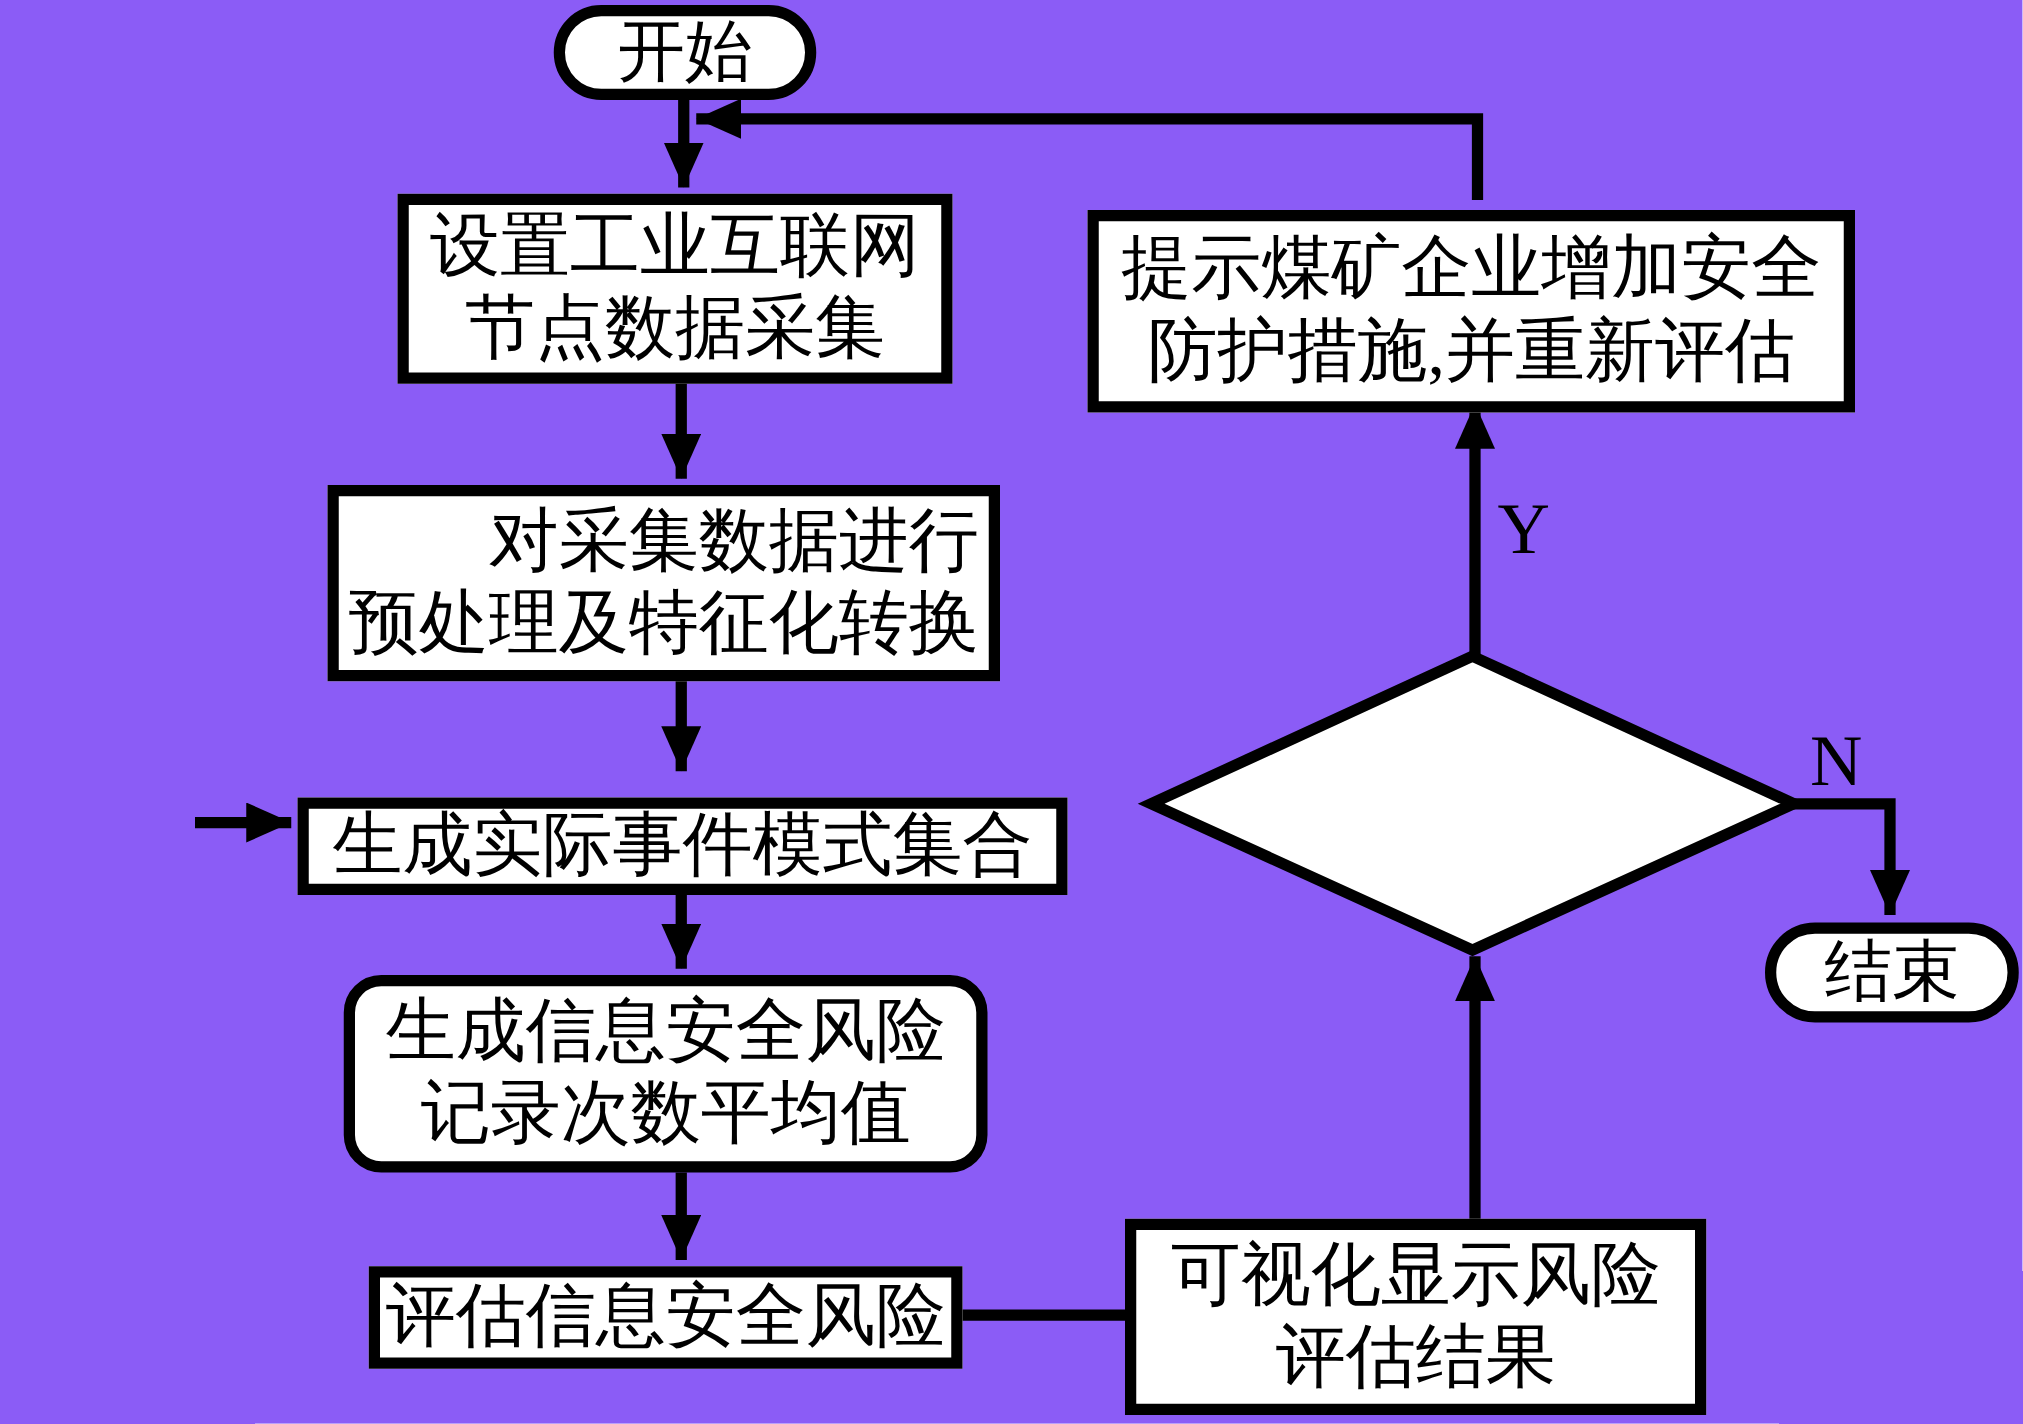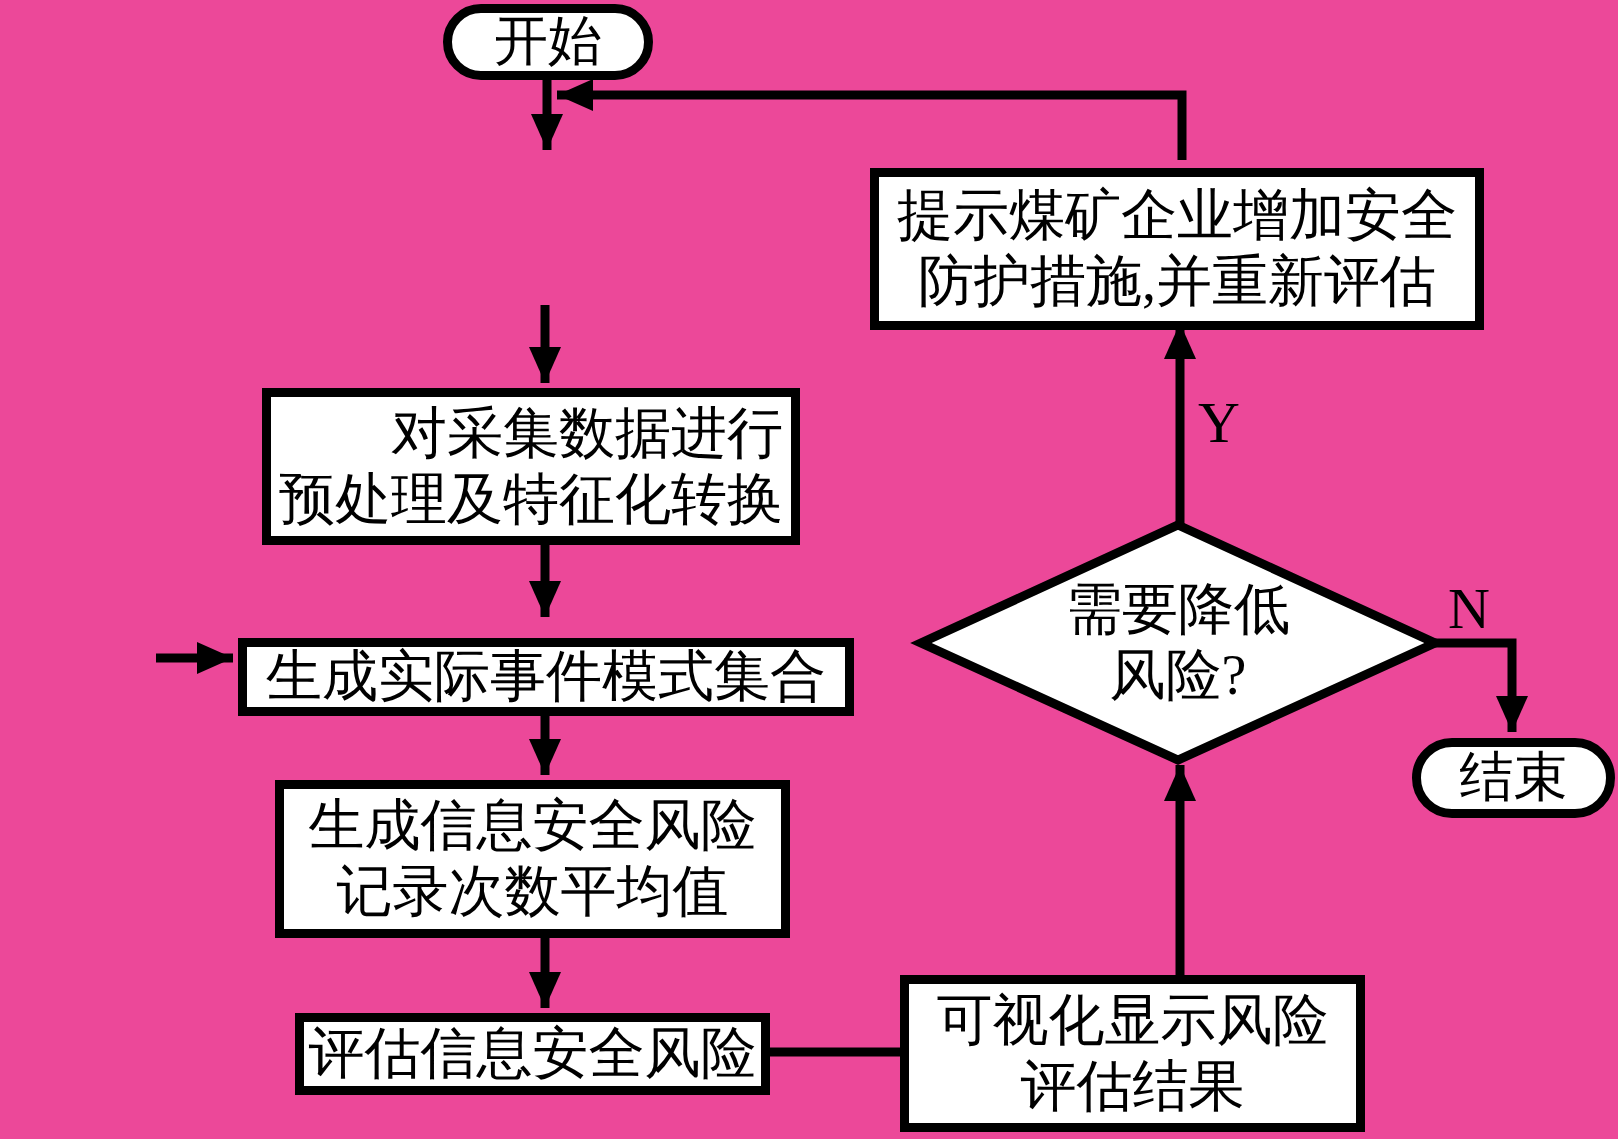--- a/index.html
+++ b/index.html
@@ -1,19 +1,19 @@
 <!DOCTYPE html>
 <html><head>
 <meta charset="utf-8">
 <style>
   html,body { margin:0; padding:0; background:#ffffff; }
   .canvas {
     position:relative;
     width:1618px; height:1139px;
-    background:#ec4899;
+    background:#8b5cf6;
     color:#000000;
     font-family:"Liberation Serif","DejaVu Serif",serif;
     overflow:hidden;
   }
   .wires { position:absolute; left:0; top:0; z-index:1; }
   .node {
     position:absolute;
     box-sizing:border-box;
     border:9px solid #000;
     background:#ffffff;
@@ -60,54 +60,54 @@
     <path d="M1180,527 L1180,323" stroke="#000" stroke-width="9" fill="none" marker-end="url(#ah)"></path>
     <path d="M1433,643 L1512,643 L1512,732" stroke="#000" stroke-width="9" fill="none" marker-end="url(#ah)"></path>
 
     <polygon points="1178,525 1435,643 1178,760 921,643" fill="#ffffff" stroke="#000" stroke-width="9"></polygon>
   </svg>
 
   <div class="node terminator" style="left:443px; top:4px; width:210px; height:76px; font-size:54px;">
     <span>开始</span>
   </div>
 
+  <div class="node" style="left:318px; top:155px; width:444px; height:152px;">
+    <span>设置工业互联网
+节点数据采集</span>
+  </div>
 
   <div class="node" style="left:262px; top:388px; width:538px; height:157px;text-align:right;">
     <span>对采集数据进行
 预处理及特征化转换</span>
   </div>
 
 
   <div class="node" style="left:238px; top:638px; width:616px; height:78px;">
     <span>生成实际事件模式集合</span>
   </div>
 
-  <div class="node" style="left:275px; top:780px; width:515px; height:158px;">
+  <div class="node" style="left:275px; top:780px; width:515px; height:158px;border-radius:30px;">
     <span>生成信息安全风险
 记录次数平均值</span>
   </div>
 
   <div class="node" style="left:295px; top:1013px; width:475px; height:82px;">
     <span>评估信息安全风险</span>
   </div>
 
   <div class="node" style="left:900px; top:975px; width:465px; height:157px;">
     <span>可视化显示风险
 评估结果</span>
   </div>
 
   <div class="node" style="left:870px; top:168px; width:614px; height:162px;text-align:center;">
     <span>提示煤矿企业增加安全
 防护措施,并重新评估</span>
   </div>
 
-  <div class="node no-frame" style="left:978px; top:578px; width:400px; height:130px;">
-    <span>需要降低
-风险?</span>
-  </div>
 
   <div class="node terminator" style="left:1412px; top:738px; width:203px; height:80px; font-size:54px;">
     <span>结束</span>
   </div>
 
   <div class="edge-label" style="left:1198px; top:394px;">Y</div>
   <div class="edge-label" style="left:1448px; top:580px;">N</div>
 
 </div>
 

